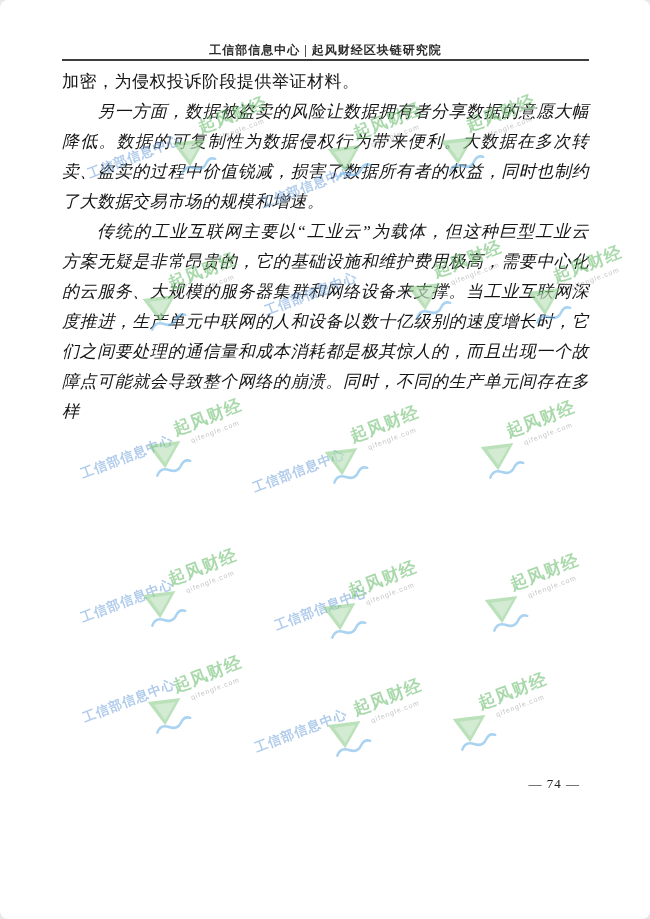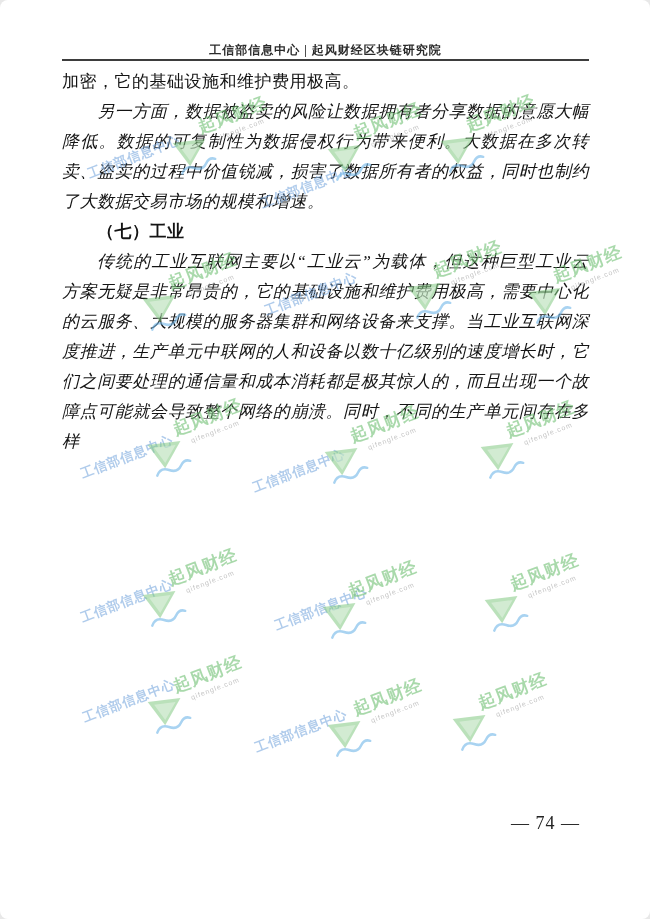--- a/index.html
+++ b/index.html
@@ -29,22 +29,22 @@
     font-size:17px;line-height:30px;color:#141414;
     letter-spacing:0.5px;
     text-align:justify;
     z-index:1;
   }
   .content p{margin:0;padding:0;}
   .para-indent{text-indent:35px;font-style:italic;}
   .para-heading{text-indent:35px;font-weight:600;}
   
   .page-number{
-    position:absolute;top:813px;right:70px;
-    font-size:18px;color:#222;letter-spacing:1px;
+    position:absolute;top:776px;right:70px;
+    font-size:13px;color:#222;letter-spacing:1px;
     z-index:1;
   }
   
   .wm-layer{
     position:absolute;inset:0;z-index:2;
     pointer-events:none;
   }
   .wm-blue{
     position:absolute;
     transform:rotate(-21deg);
@@ -220,21 +220,20 @@
         <polygon points="4,4 36,12 12,32" fill="rgba(130,200,130,0.55)"></polygon>
         <polygon points="9,9 30,14 14,27" fill="rgba(255,255,255,0.35)"></polygon>
         <path d="M2,36 q6,-7 13,-1 q7,6 13,0 q5,-5 10,-1" stroke="rgba(111,182,232,0.6)" stroke-width="2.5" fill="none" stroke-linecap="round"></path>
       </svg>
       <div class="wm-green-text">起风财经</div>
       <div class="wm-domain">qifengle.com</div>
     </div>
     </div>
 
   <div class="content">
-    <p class="para-plain">加密，它的基础设施和维护费用极高。</p>
+    <p class="para-plain">加密，为侵权投诉阶段提供举证材料。</p>
     <p class="para-indent">另一方面，数据被盗卖的风险让数据拥有者分享数据的意愿大幅降低。数据的可复制性为数据侵权行为带来便利。大数据在多次转卖、盗卖的过程中价值锐减，损害了数据所有者的权益，同时也制约了大数据交易市场的规模和增速。</p>
-    <p class="para-heading">（七）工业</p>
     <p class="para-indent">传统的工业互联网主要以“工业云”为载体，但这种巨型工业云方案无疑是非常昂贵的，它的基础设施和维护费用极高，需要中心化的云服务、大规模的服务器集群和网络设备来支撑。当工业互联网深度推进，生产单元中联网的人和设备以数十亿级别的速度增长时，它们之间要处理的通信量和成本消耗都是极其惊人的，而且出现一个故障点可能就会导致整个网络的崩溃。同时，不同的生产单元间存在多样</p>
   </div>
 
   <div class="page-number">— 74 —</div>
 
 </div>
 
 </body></html>

